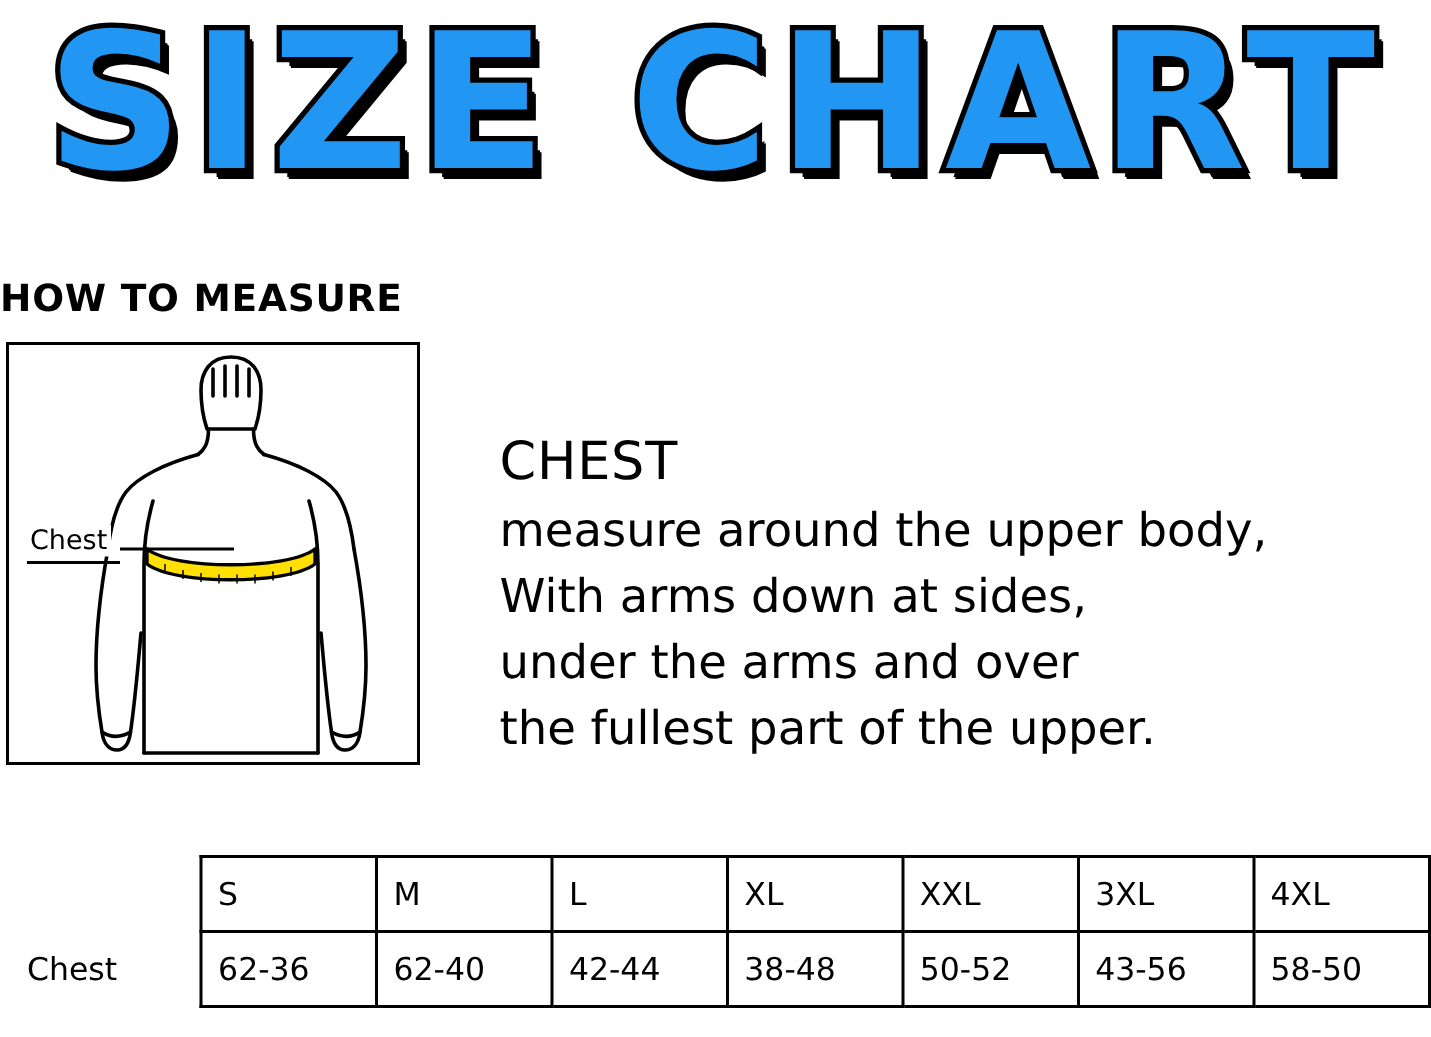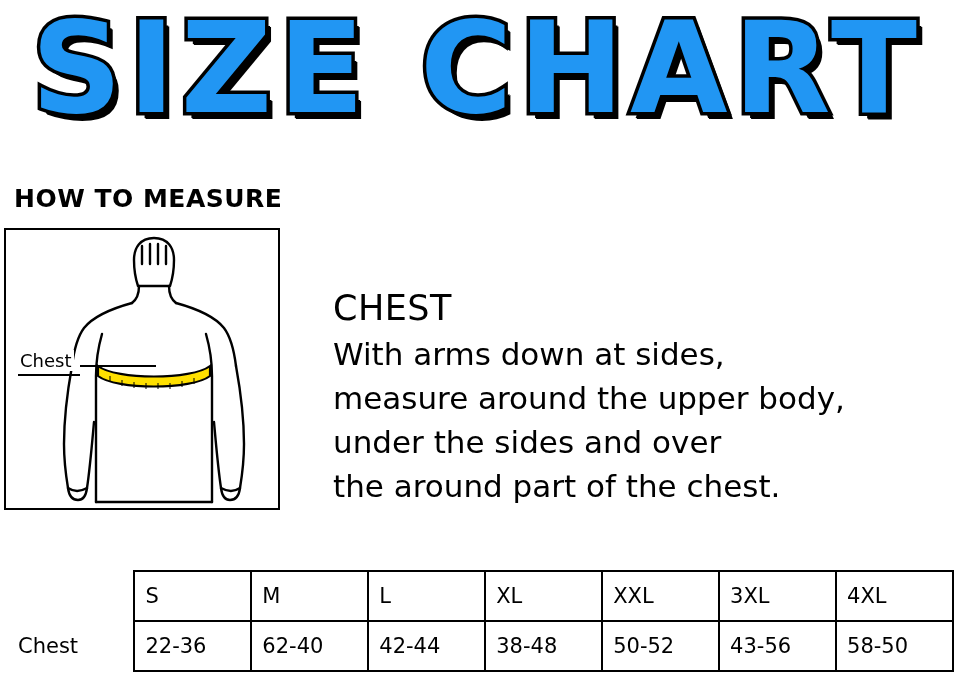--- a/index.html
+++ b/index.html
@@ -40,21 +40,21 @@
     paint-order: stroke fill;
     text-shadow:
       5px 6px 0 #000000,
       6px 7px 0 #000000;
     white-space: nowrap;
   }
 
   
   .how-to {
     position: absolute;
-    left: 14px;
+    left: 0;
     top: 184px;
     font-family: "DejaVu Sans", sans-serif;
     font-weight: bold;
     font-size: 25px;
     letter-spacing: 0.5px;
   }
 
   
   .figure-box {
     position: absolute;
@@ -201,42 +201,42 @@
   </svg>
 </div>
 
 <div class="chest-label">Chest</div>
 <div class="chest-label-underline"></div>
 <div class="chest-leader"></div>
 
 <div class="desc">
   <div class="desc-title">CHEST</div>
   <div class="desc-body">
+    <div>measure around the upper body,</div>
     <div>With arms down at sides,</div>
-    <div>measure around the upper body,</div>
-    <div>under the sides and over</div>
-    <div>the around part of the chest.</div>
+    <div>under the arms and over</div>
+    <div>the fullest part of the upper.</div>
   </div>
 </div>
 
 <table class="size-table">
   <tbody>
     <tr>
       <td class="blank"></td>
       <td class="sizecell">S</td>
       <td class="sizecell">M</td>
       <td class="sizecell">L</td>
       <td class="sizecell">XL</td>
       <td class="sizecell">XXL</td>
       <td class="sizecell">3XL</td>
       <td class="sizecell">4XL</td>
     </tr>
     <tr>
       <td class="rowhead">Chest</td>
-      <td class="sizecell">22-36</td>
+      <td class="sizecell">62-36</td>
       <td class="sizecell">62-40</td>
       <td class="sizecell">42-44</td>
       <td class="sizecell">38-48</td>
       <td class="sizecell">50-52</td>
       <td class="sizecell">43-56</td>
       <td class="sizecell">58-50</td>
     </tr>
   </tbody>
 </table>
 

